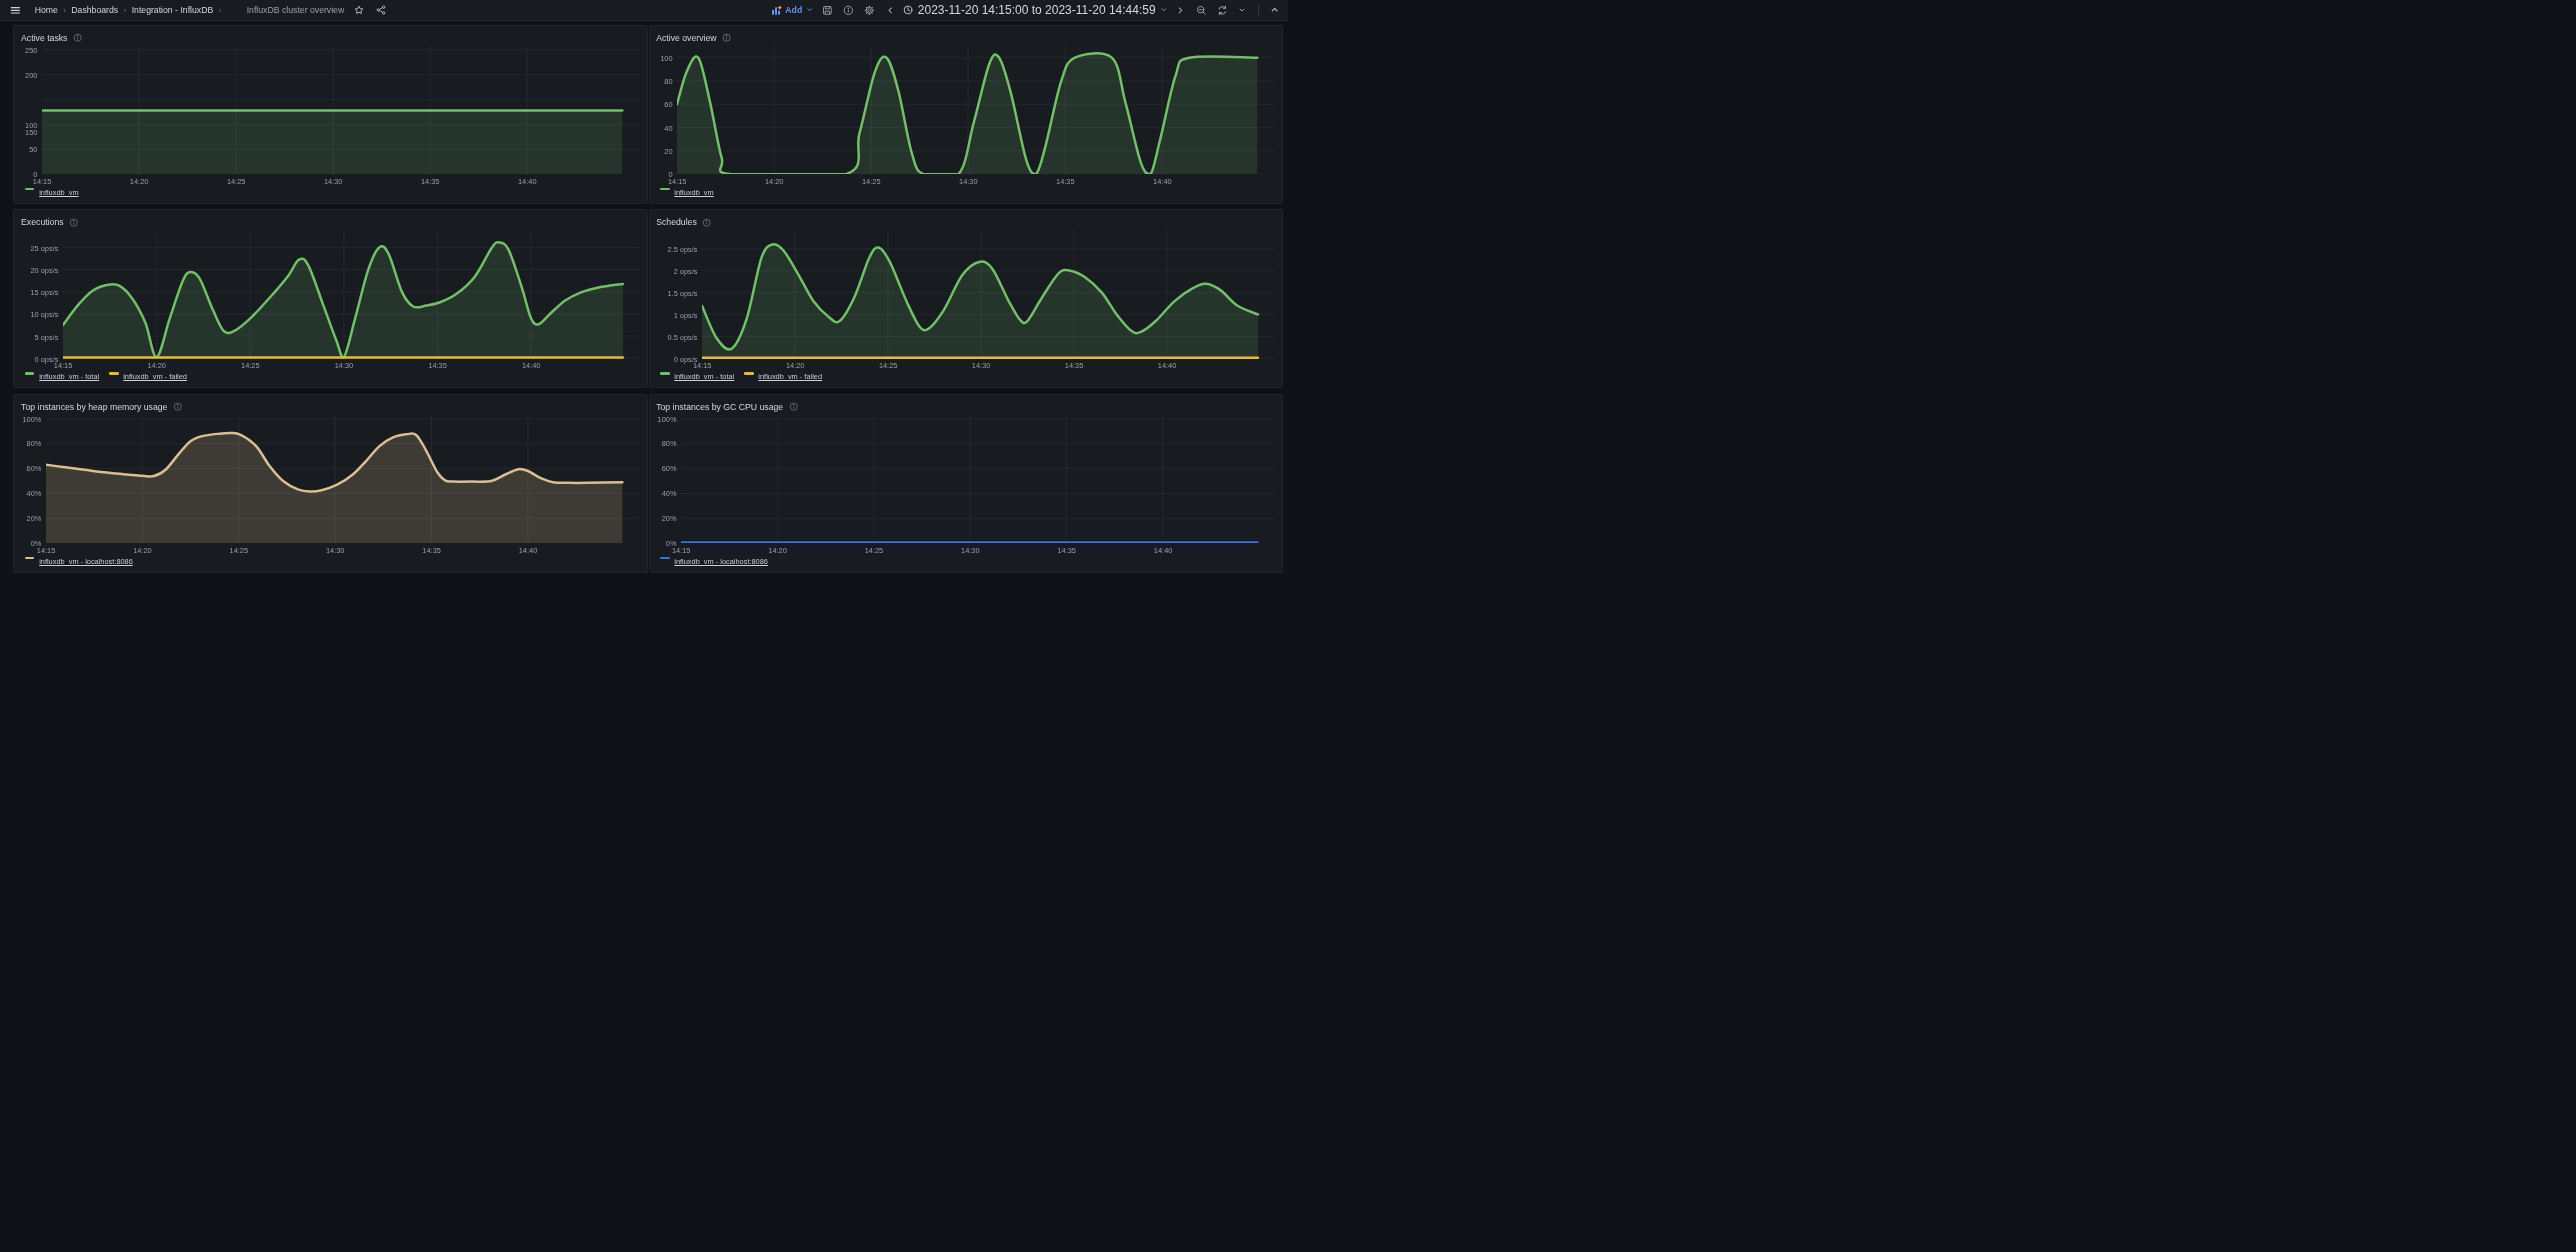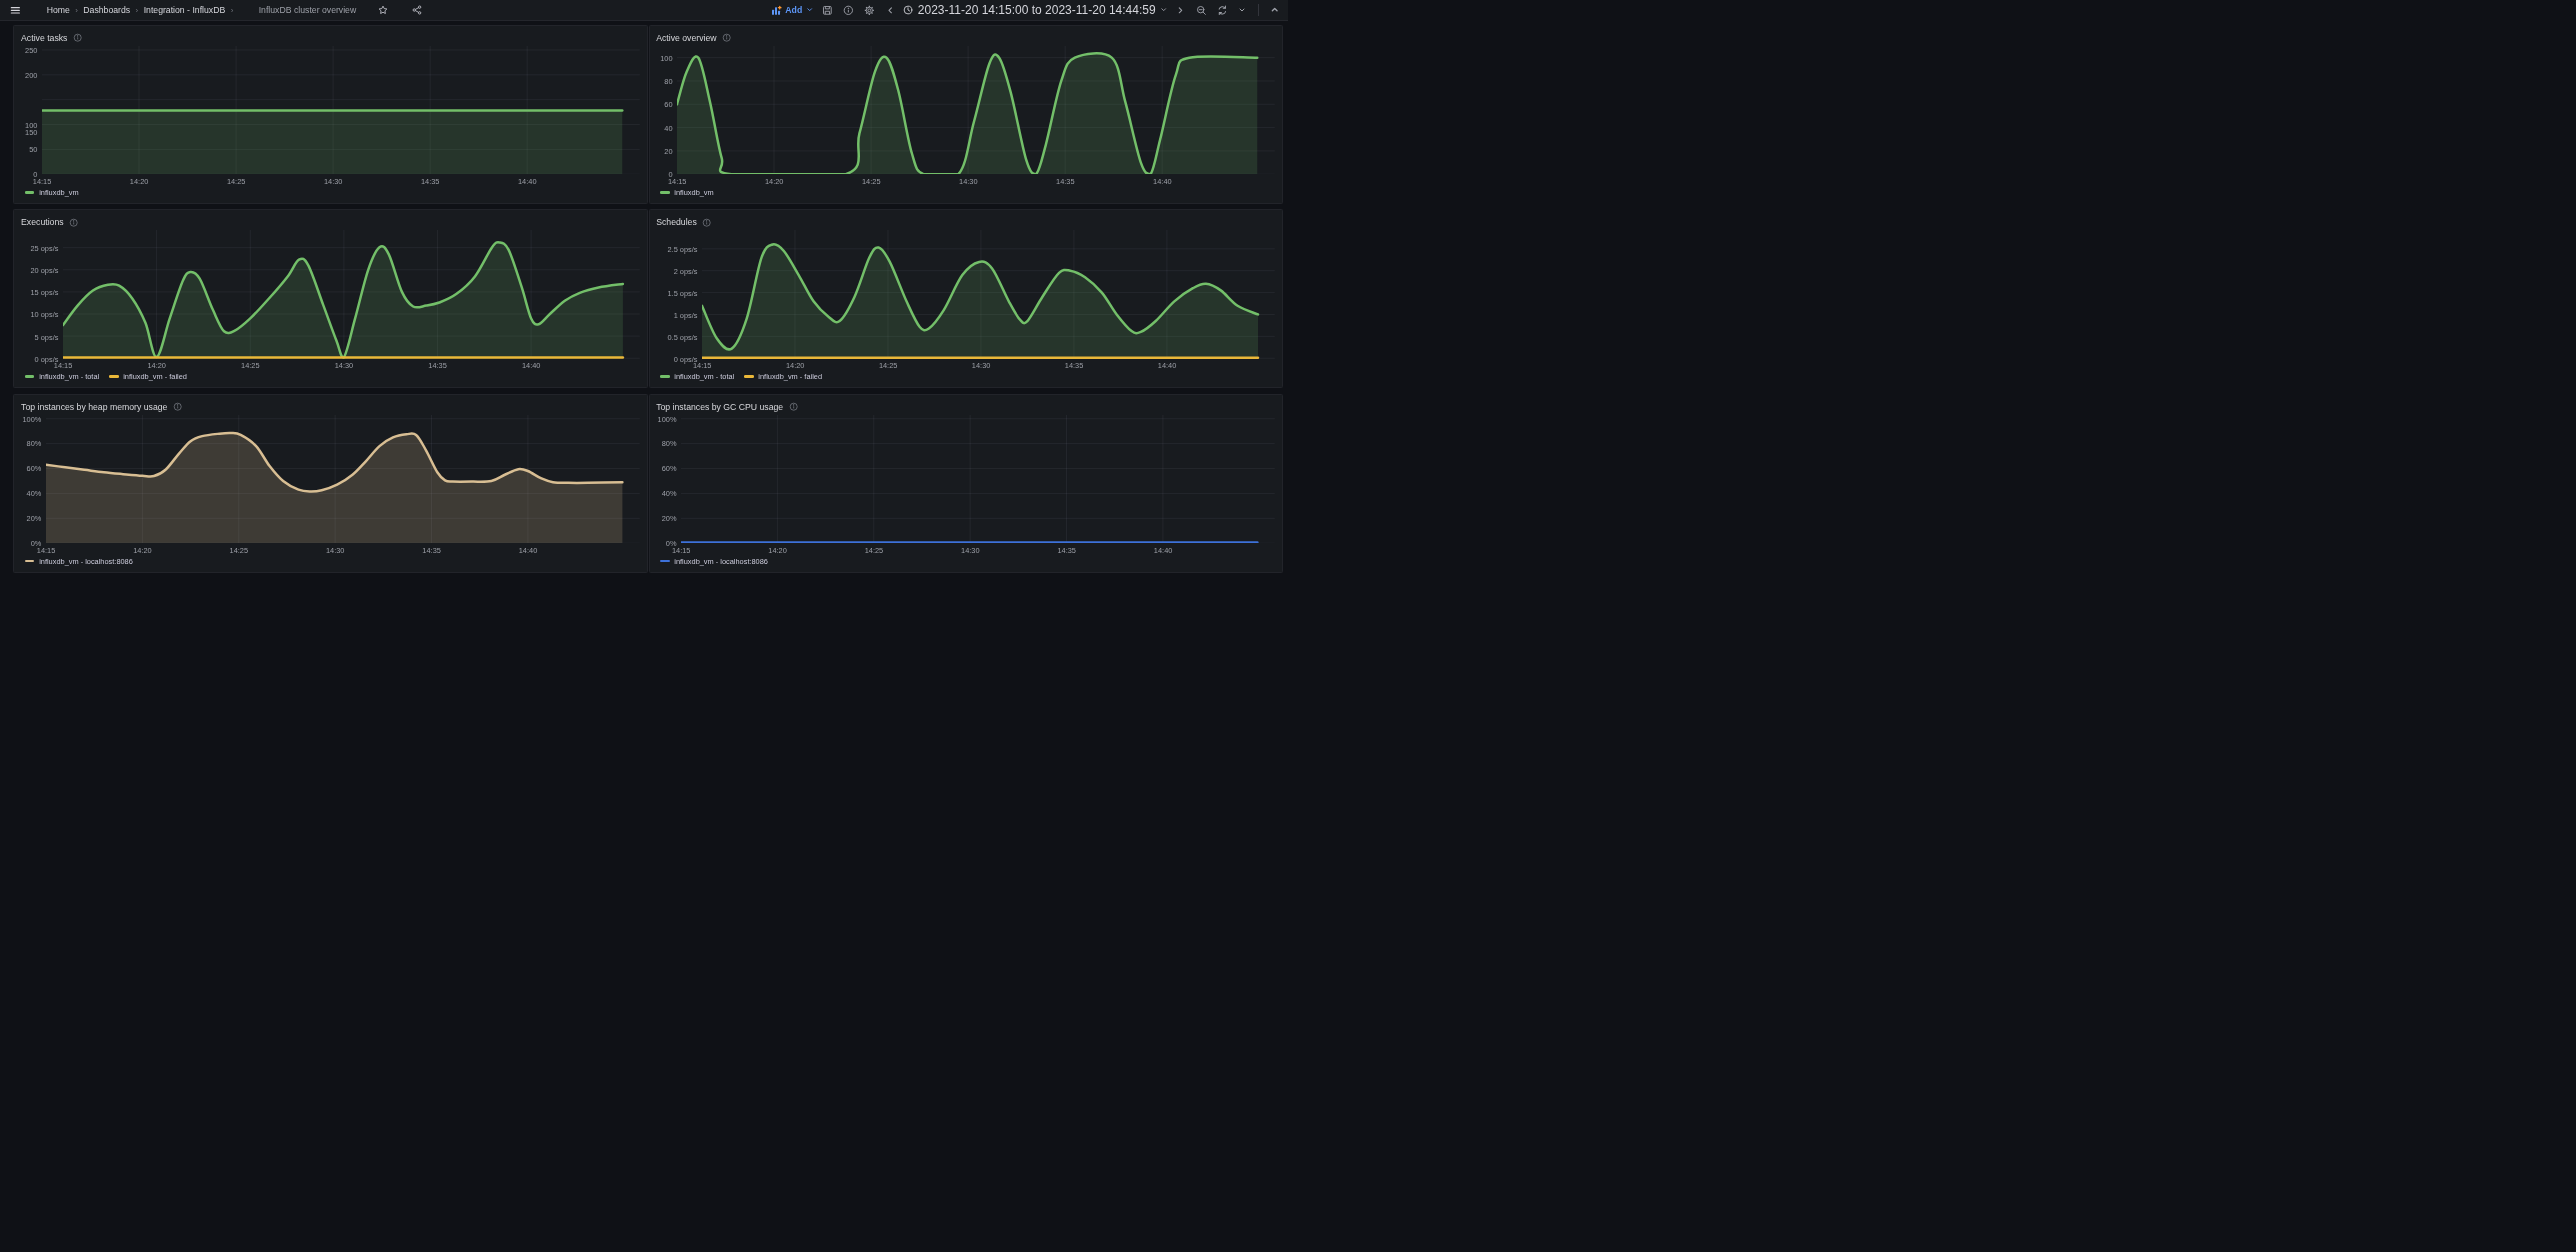--- a/index.html
+++ b/index.html
@@ -6,21 +6,21 @@
   html,body { width:1288px; height:626px; overflow:hidden; }
   body {
     background:#0f1116;
     font-family:"Liberation Sans", sans-serif;
     color:#ccccdc;
     -webkit-font-smoothing:antialiased;
   }
   
   .topnav{
     height:21px; background:#181b1f; border-bottom:0.7px solid #24262c;
-    display:flex; align-items:center; padding:0 6.7px 0 8px; gap:20px;
+    display:flex; align-items:center; padding:0 6.7px 0 8px; gap:8px;
   }
   .icon-btn{
     background:none; border:none; cursor:pointer; color:#9da0a8;
     display:flex; align-items:center; justify-content:center; padding:2px;
   }
   .icon-btn svg{ display:block; }
   .hamburger{ color:#d5d6dc; margin-right:4px; }
   .crumbs{ display:flex; align-items:center; gap:5.4px; font-size:8.7px; white-space:nowrap; }
   .crumb{ color:#d5d6dc; cursor:pointer; background:none; border:none; font-size:8.7px; font-family:inherit; }
   .crumb.current{ color:#9da0a8; cursor:default;padding-left:20px; }
@@ -58,21 +58,21 @@
     font-size:7.4px; color:#9da0a8; white-space:nowrap;
   }
   .plot{ flex:1; position:relative; }
   .plot-svg{ position:absolute; inset:0; width:100%; height:100%; }
   .xlabels{ position:relative; height:11.4px; flex:none; }
   .xtick{
     position:absolute; top:2.7px; transform:translateX(-50%);
     font-size:7.4px; color:#9da0a8; white-space:nowrap;
   }
   .legend{ height:13.4px; flex:none; display:flex; align-items:center; gap:10px; padding-left:4px; overflow:hidden; }
-  .legend-item{ display:flex; align-items:center; gap:4.7px; cursor:pointer; }
+  .legend-item{ display:flex; gap:4.7px; cursor:pointer;text-decoration:underline; }
   .legend-marker{ width:9.4px; height:2.7px; border-radius:1.3px; flex:none; }
   .legend-label{ font-size:7.4px; color:#ccccdc; white-space:nowrap; }
 </style>
 </head>
 <body>
 
 <header class="topnav">
   <button class="icon-btn hamburger">
     <svg width="10.7" height="10.7" viewBox="0 0 16 16" fill="none" stroke="currentColor" stroke-width="1.8" stroke-linecap="round">
       <line x1="2" y1="4" x2="14" y2="4"></line>

